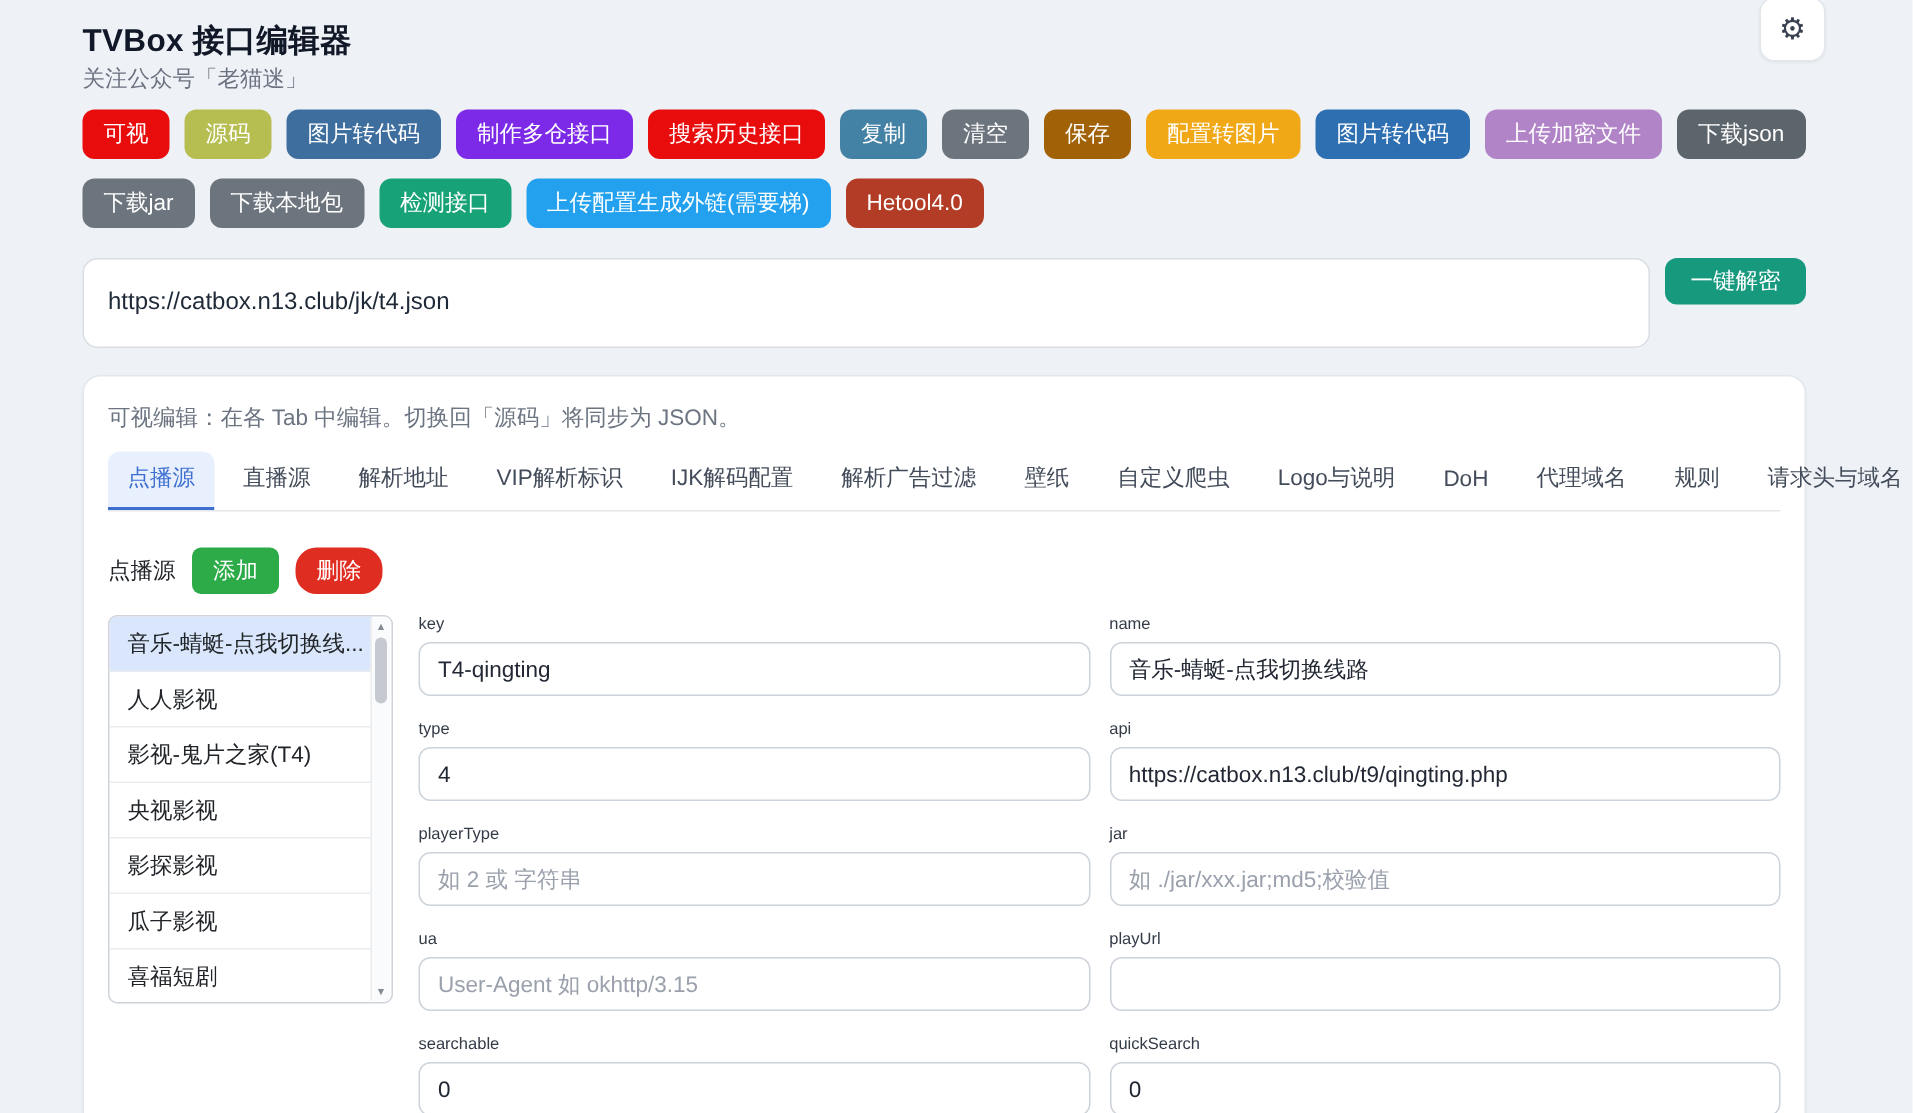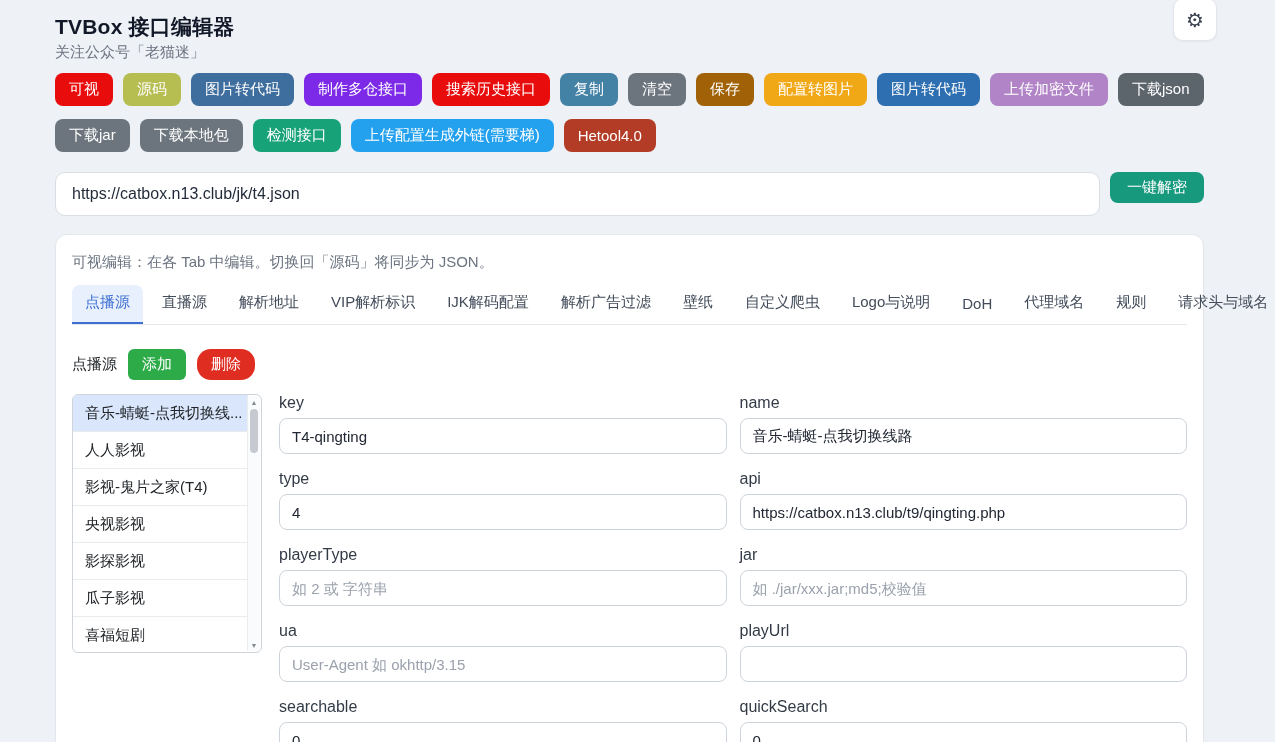--- a/index.html
+++ b/index.html
@@ -28,21 +28,21 @@
   .toolbar.r2 { margin-top:13px; }
   .btn {
     border:none; color:#fff; font-size:15px; font-weight:500;
     padding:0 14px; height:33px; border-radius:8px; cursor:pointer;
     font-family:inherit; white-space:nowrap;
   }
 
   
   .url-row { margin-top:20px; display:flex; gap:10px; }
   .url-input {
-    flex:1; height:44px; background:#fff; border:1px solid #d9dee4;
+    flex:1; height:60px; background:#fff; border:1px solid #d9dee4;
     border-radius:10px; padding:0 16px; font-size:16px; color:#1f2937;
     font-family:inherit; outline:none;
   }
   .decrypt-btn {
     width:94px; height:31px; border:none; border-radius:8px; color:#fff;
     font-size:15px; font-weight:500; cursor:pointer; font-family:inherit;
   }
 
   
   .card {
@@ -90,21 +90,21 @@
   .scroll-arrow { width:100%; height:12px; display:flex; align-items:center;
     justify-content:center; font-size:7px; color:#848a92; cursor:pointer; }
   .scroll-arrow.down { position:absolute; bottom:0; }
   .scroll-thumb {
     position:absolute; top:13px; left:2px; width:8px; height:44px;
     background:#c6cad0; border-radius:4px; cursor:pointer;
   }
 
   
   .form { flex:1; display:grid; grid-template-columns:1fr 1fr; column-gap:13px; row-gap:16px; }
-  .field-label { font-size:16px; color:#333b47; font-weight:500; margin-bottom:6px; }
+  .field-label { font-size:11px; color:#333b47; font-weight:500; margin-bottom:6px; }
   .field-input {
     width:100%; height:36px; border:1px solid #cdd3da; border-radius:8px;
     padding:0 12px; font-size:15px; color:#212733; font-family:inherit;
     background:#fff; outline:none;
   }
   .field-input::placeholder { color:#9aa1ac; }
 </style>
 </head>
 <body>
 

